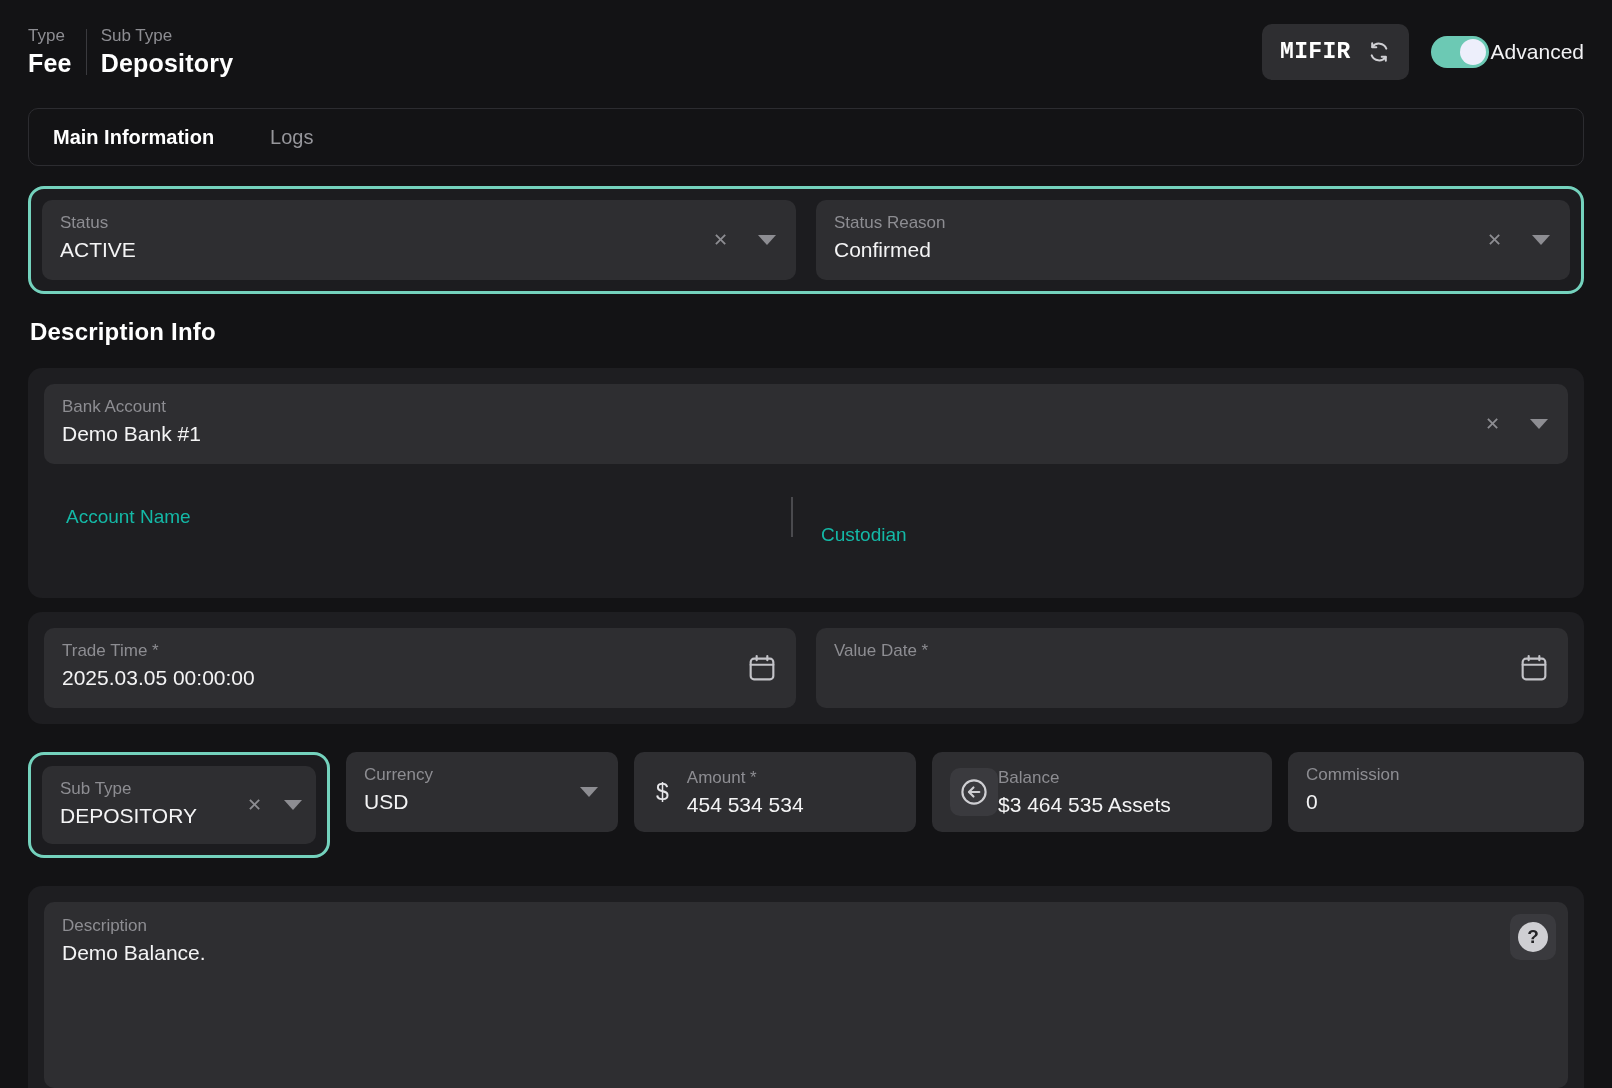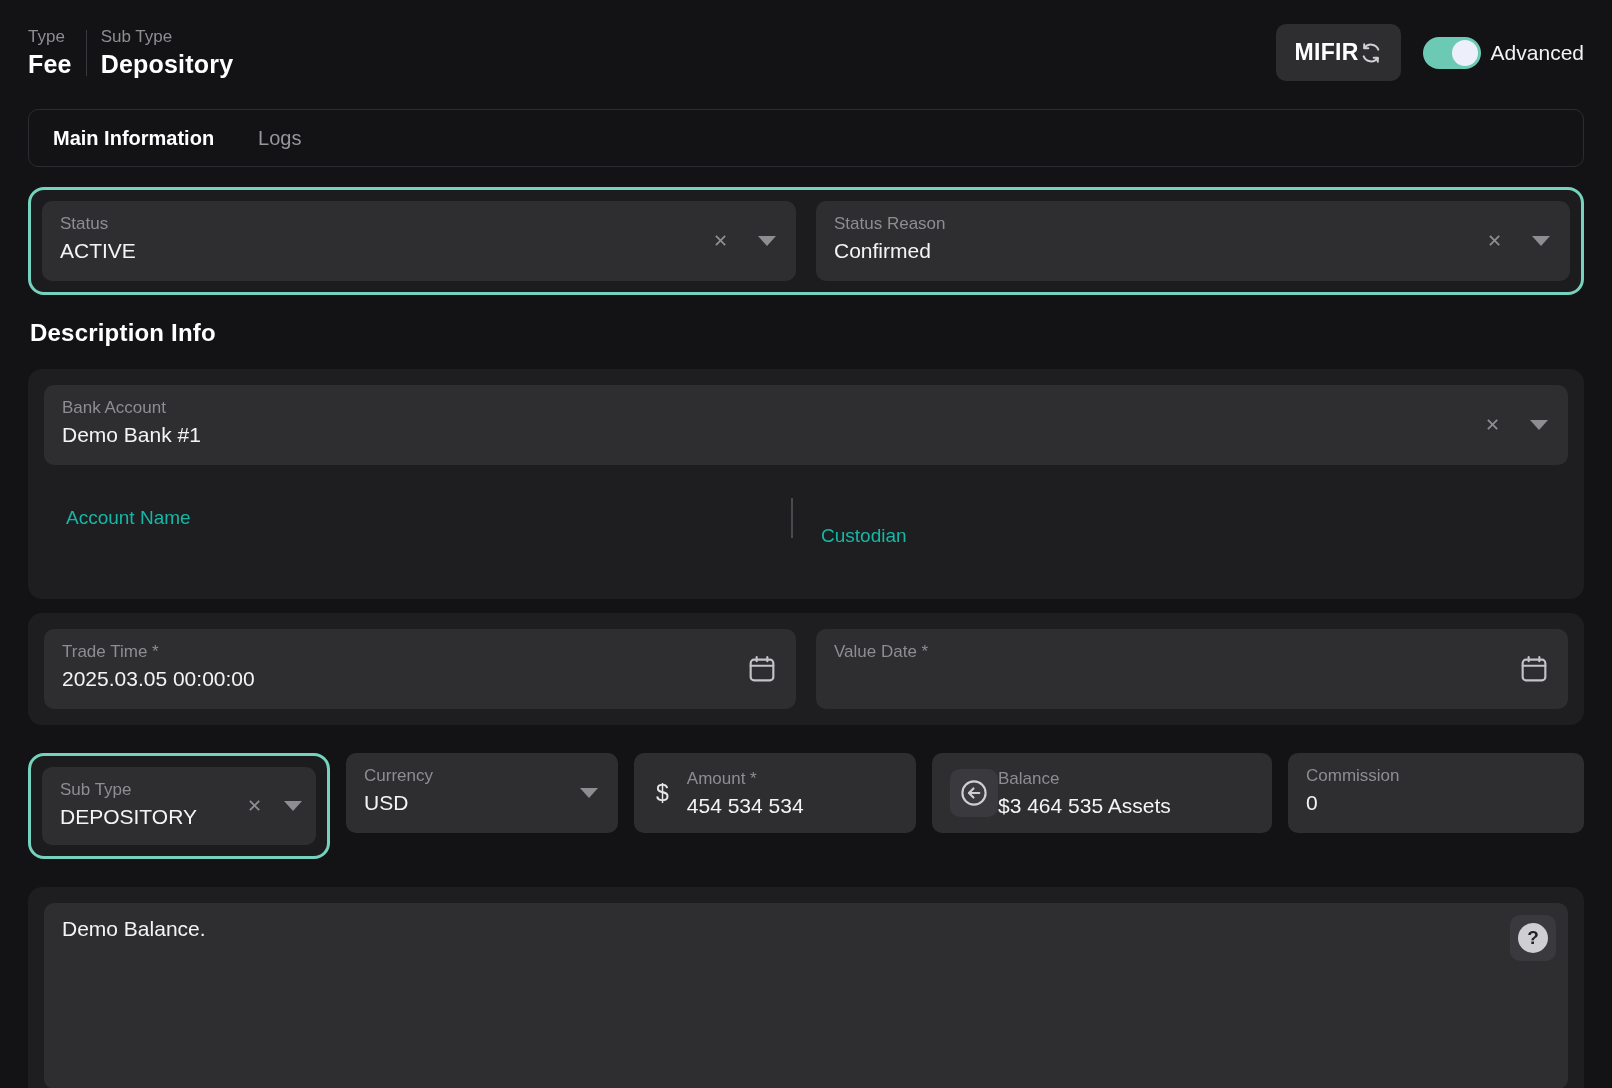--- a/index.html
+++ b/index.html
@@ -7,31 +7,31 @@
   body { font-family:"Liberation Sans","DejaVu Sans",sans-serif; color:#ededee; }
   .page { width:1612px; height:1088px; background:#131315; padding:24px 28px; overflow:hidden; }
 
   
   .header { display:flex; justify-content:space-between; align-items:center; margin-bottom:28px; }
   .crumbs { display:flex; align-items:center; gap:14px; }
   .crumb .lbl { color:#8d8d92; font-size:17px; margin-bottom:3px; }
   .crumb .val { color:#ffffff; font-size:25px; font-weight:700; letter-spacing:.2px; }
   .crumb-divider { width:1px; height:46px; background:#3a3a3e; }
   .header-right { display:flex; align-items:center; gap:22px; }
-  .mifir-btn { display:flex; align-items:center; gap:0; background:#2e2e31; border:none;
+  .mifir-btn { display:flex; align-items:center; gap:16px; background:#2e2e31; border:none;
                border-radius:10px; padding:15px 18px; color:#ffffff; font-size:23px; font-weight:700;
-               font-family:Liberation Sans, sans-serif; cursor:pointer; letter-spacing:.3px; }
-  .toggle-wrap { display:flex; align-items:center; gap:10px; }
+               font-family:Liberation Mono, monospace; cursor:pointer; letter-spacing:.3px; }
+  .toggle-wrap { display:flex; align-items:center; gap:2px; }
   .toggle { width:58px; height:32px; border-radius:16px; background:#6cc9b4; position:relative; cursor:pointer; }
   .toggle .knob { position:absolute; top:3px; right:3px; width:26px; height:26px; border-radius:50%; background:#edeffb; }
   .toggle-label { font-size:21px; color:#f2f2f4; }
 
   
   .tabbar { border:1px solid #2c2c30; border-radius:10px; height:58px; display:flex; align-items:center;
-            gap:44px; padding:0 24px; margin-bottom:20px; }
+            gap:56px; padding:0 24px; margin-bottom:20px; }
   .tab { font-size:20px; cursor:pointer; }
   .tab.active { color:#ffffff; font-weight:700; }
   .tab.inactive { color:#96969b; font-weight:400; }
 
   
   .field { background:#2e2e31; border-radius:10px; padding:13px 18px; position:relative; min-height:80px; }
   .field .lbl { color:#8d8d92; font-size:17px; margin-bottom:5px; white-space:nowrap; }
   .field .val { color:#f4f4f5; font-size:21px; white-space:nowrap; }
   .field-controls { position:absolute; right:20px; top:50%; transform:translateY(-50%);
                     display:flex; align-items:center; gap:30px; }
@@ -239,20 +239,21 @@
     </div>
 
     <div class="field commission">
       <div class="lbl">Commission</div>
       <div class="val">0</div>
     </div>
   </div>
 
   <div class="desc-panel">
     <div class="desc-field">
+      <div class="lbl" style="color:#8d8d92; font-size:17px; margin-bottom:5px;">Description</div>
       <div class="val" style="color:#f4f4f5; font-size:21px;">Demo Balance.</div>
       <button class="help-btn">
         <span class="help-circle">?</span>
       </button>
     </div>
   </div>
 
 </div>
 
 </body></html>

